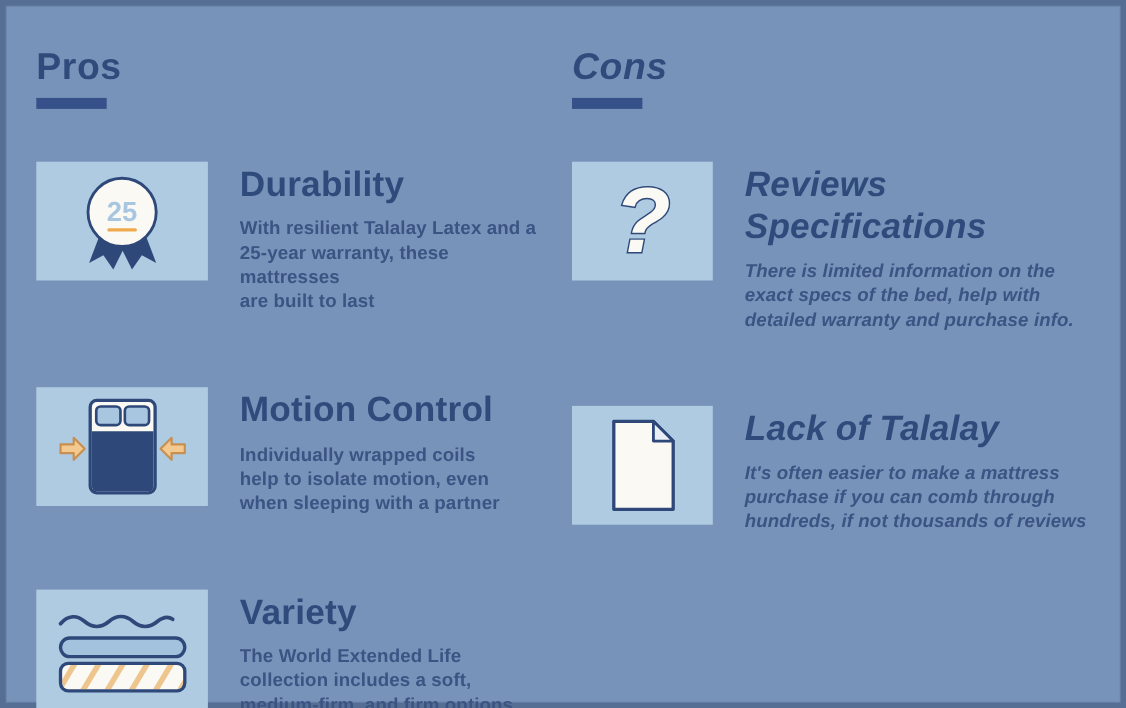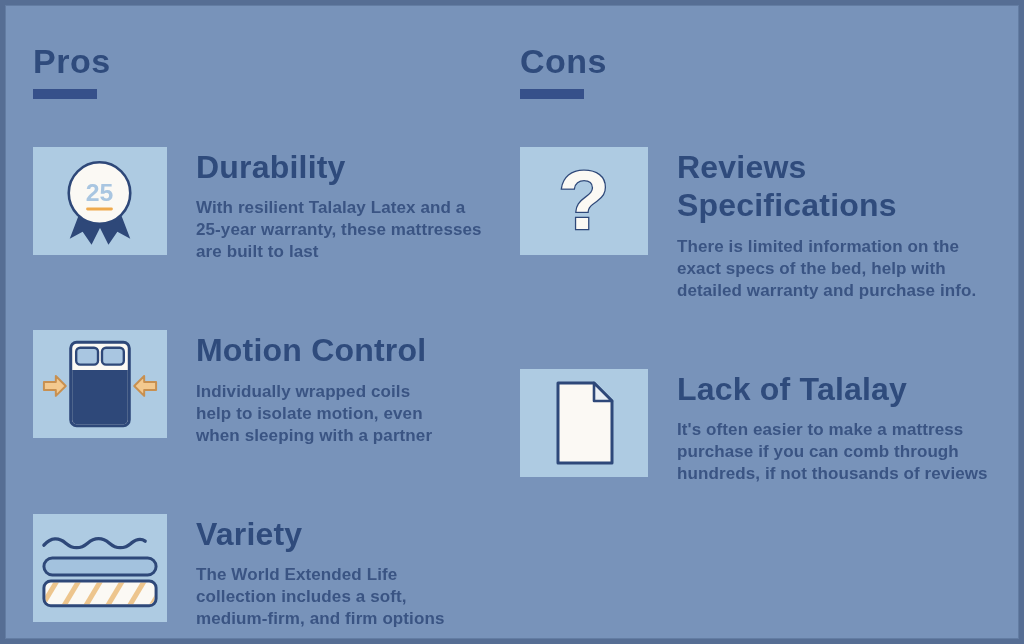--- a/index.html
+++ b/index.html
@@ -7,35 +7,35 @@
   body {
     position: relative;
     background: #7893BA;
     font-family: "Liberation Sans", sans-serif;
     box-shadow: inset 0 0 0 6px rgba(47, 68, 104, 0.28);
   }
   .frame-edge { position:absolute; inset:0; pointer-events:none;
     box-shadow: inset 0 0 0 5px rgba(42,61,95,0.22); }
   .col { position: absolute; top: 44px; }
   .col-left  { left: 33px;  width: 465px; }
-  .col-right { left: 520px; width: 500px; }
+  .col-right { left: 520px; width: 500px; font-style: italic; }
   .heading {
     font-size: 34px; font-weight: bold; color: #2F4B7C;
     letter-spacing: 0.5px; line-height: 1;
   }
   .heading-underline {
     width: 64px; height: 10px; background: #36508A; margin-top: 11px;
   }
   .item { display: flex; gap: 29px; margin-top: 67px; }
   .item.first { margin-top: 48px; }
   .tile {
     flex: none; height: 108px; background: #AECBE2;
     display: flex; align-items: center; justify-content: center;
   }
-  .col-left .tile { width: 134px; }
+  .col-left .tile { width: 156px; }
   .col-right .tile { width: 128px; }
   .item-text { flex: 1; min-width: 0; }
   .item-title {
     font-size: 32px; font-weight: bold; color: #2F4B7C;
     line-height: 1.2; margin-top: 1px; letter-spacing: 0.2px;
   }
   .item-body {
     margin-top: 11px; font-size: 17px; line-height: 22px;
     color: #3A5483; font-weight: bold; white-space: pre-line;
     letter-spacing: 0.1px;

